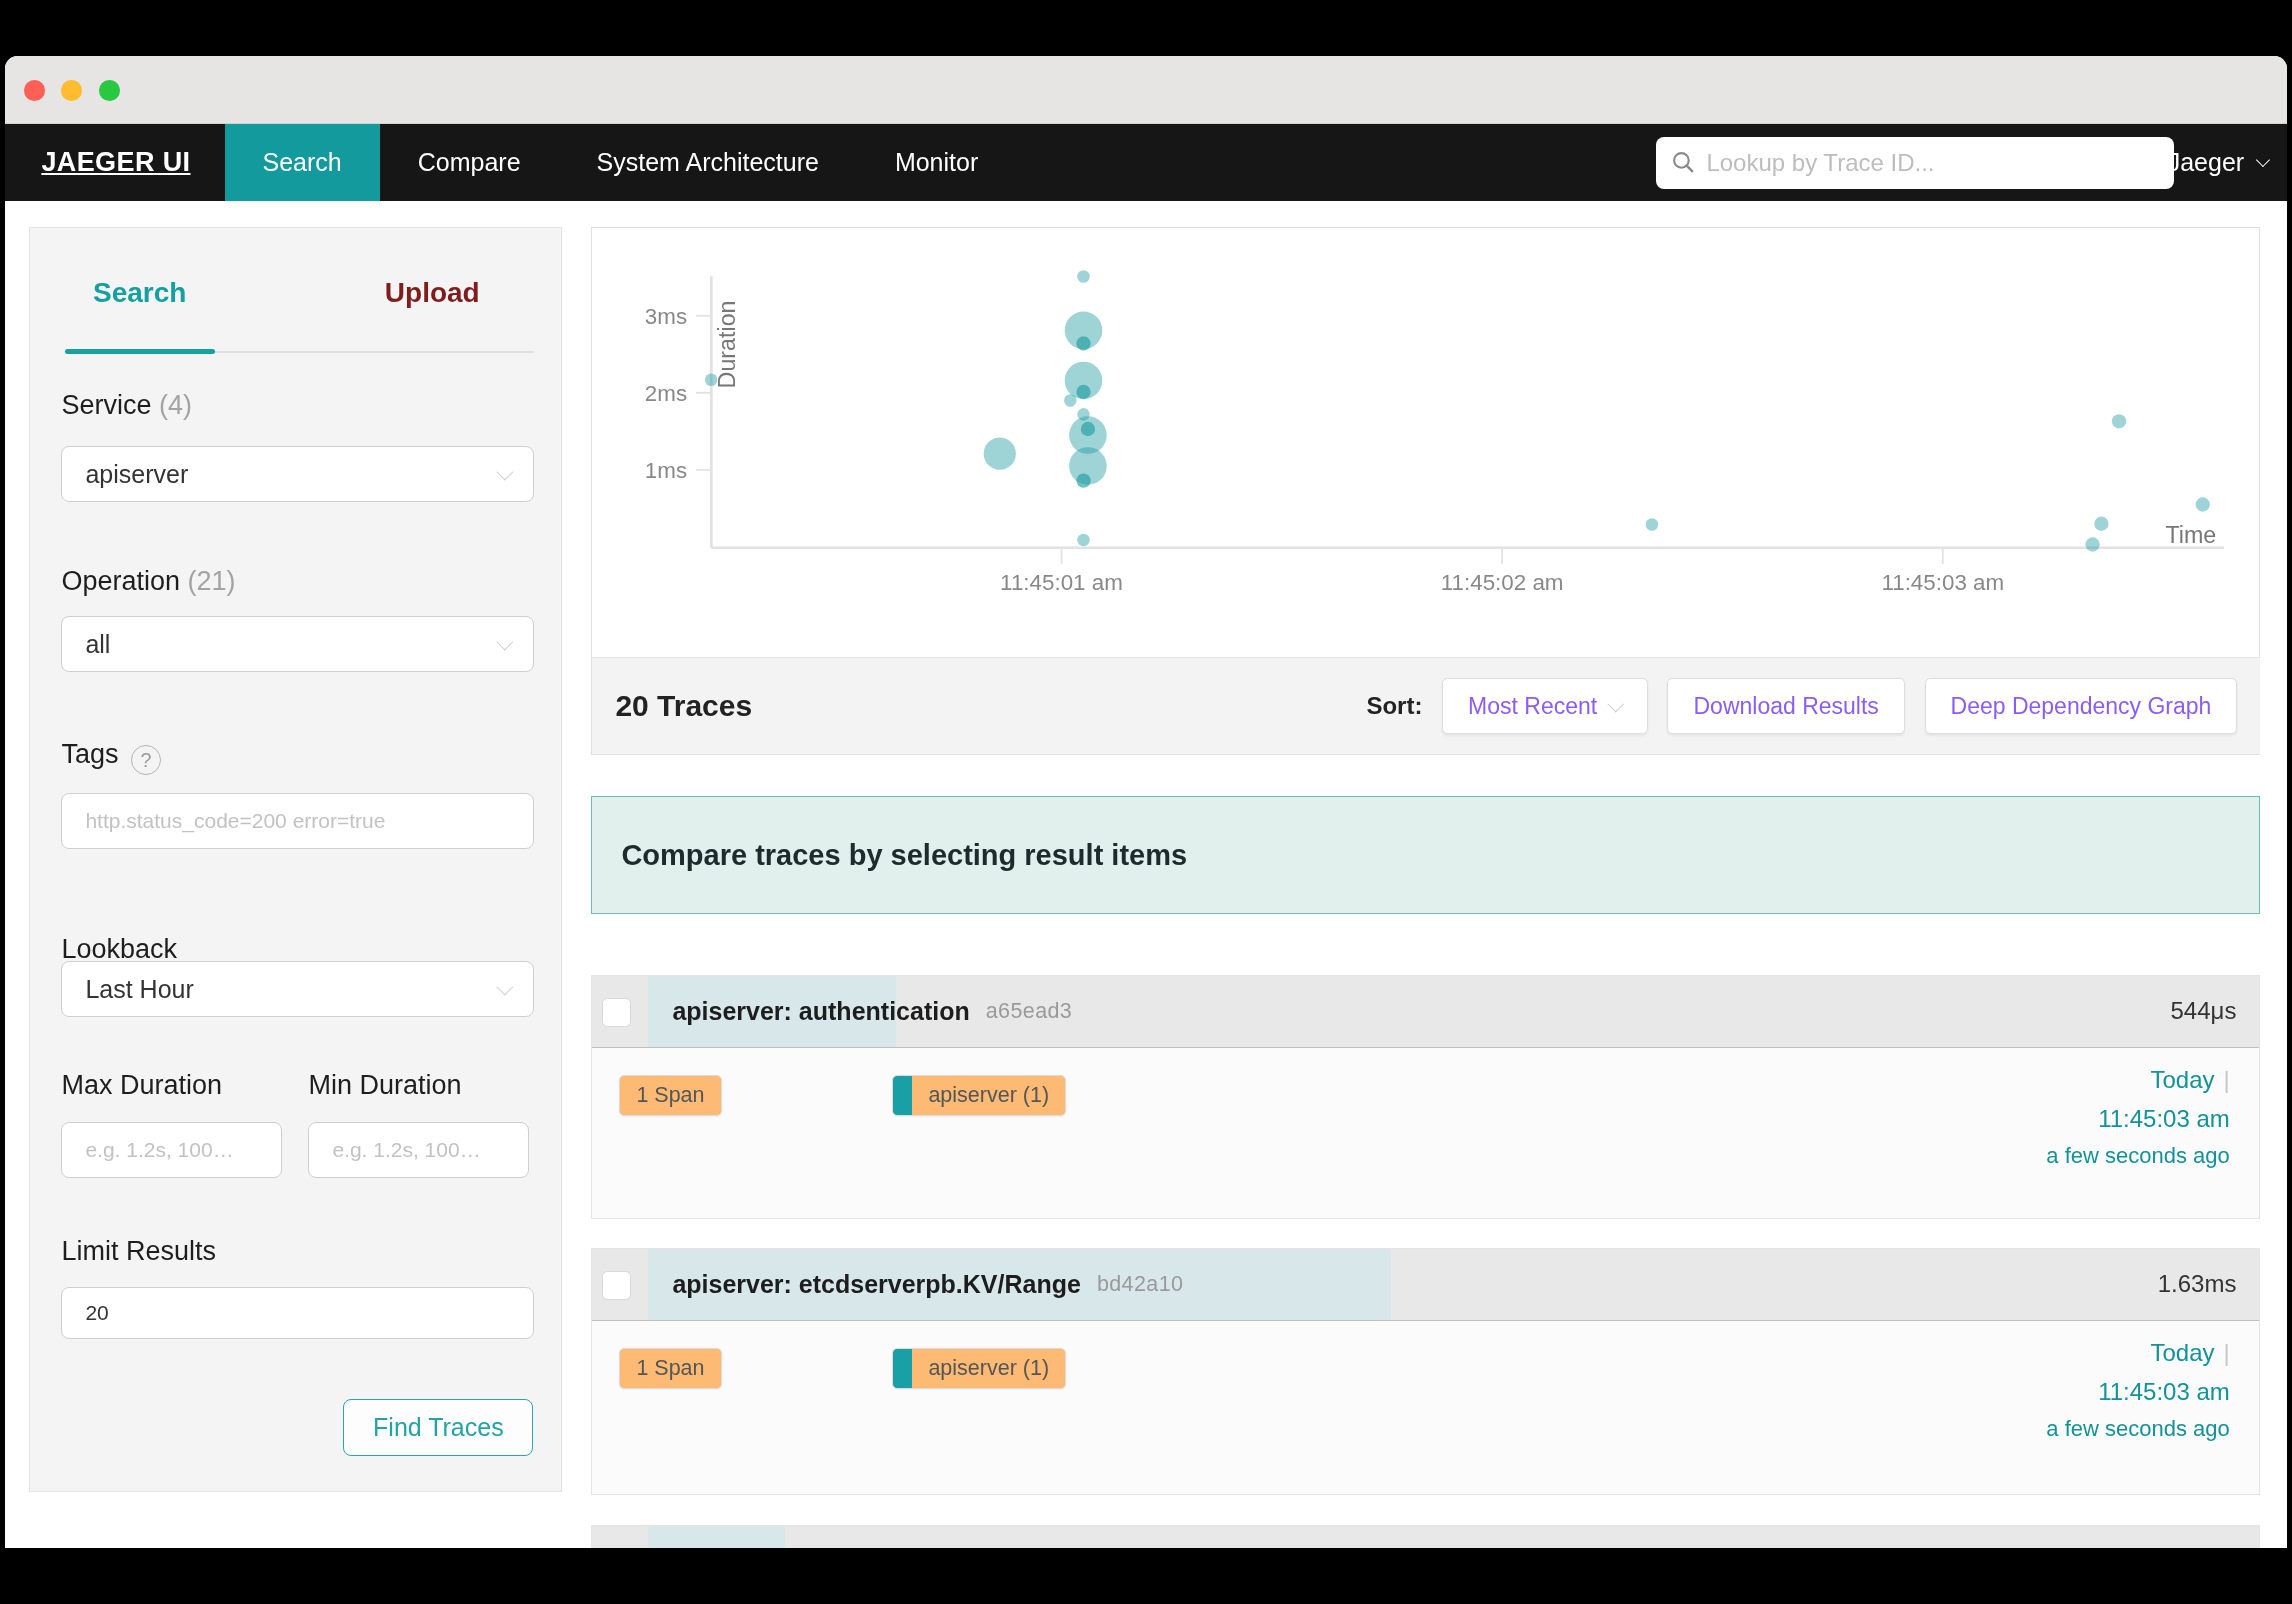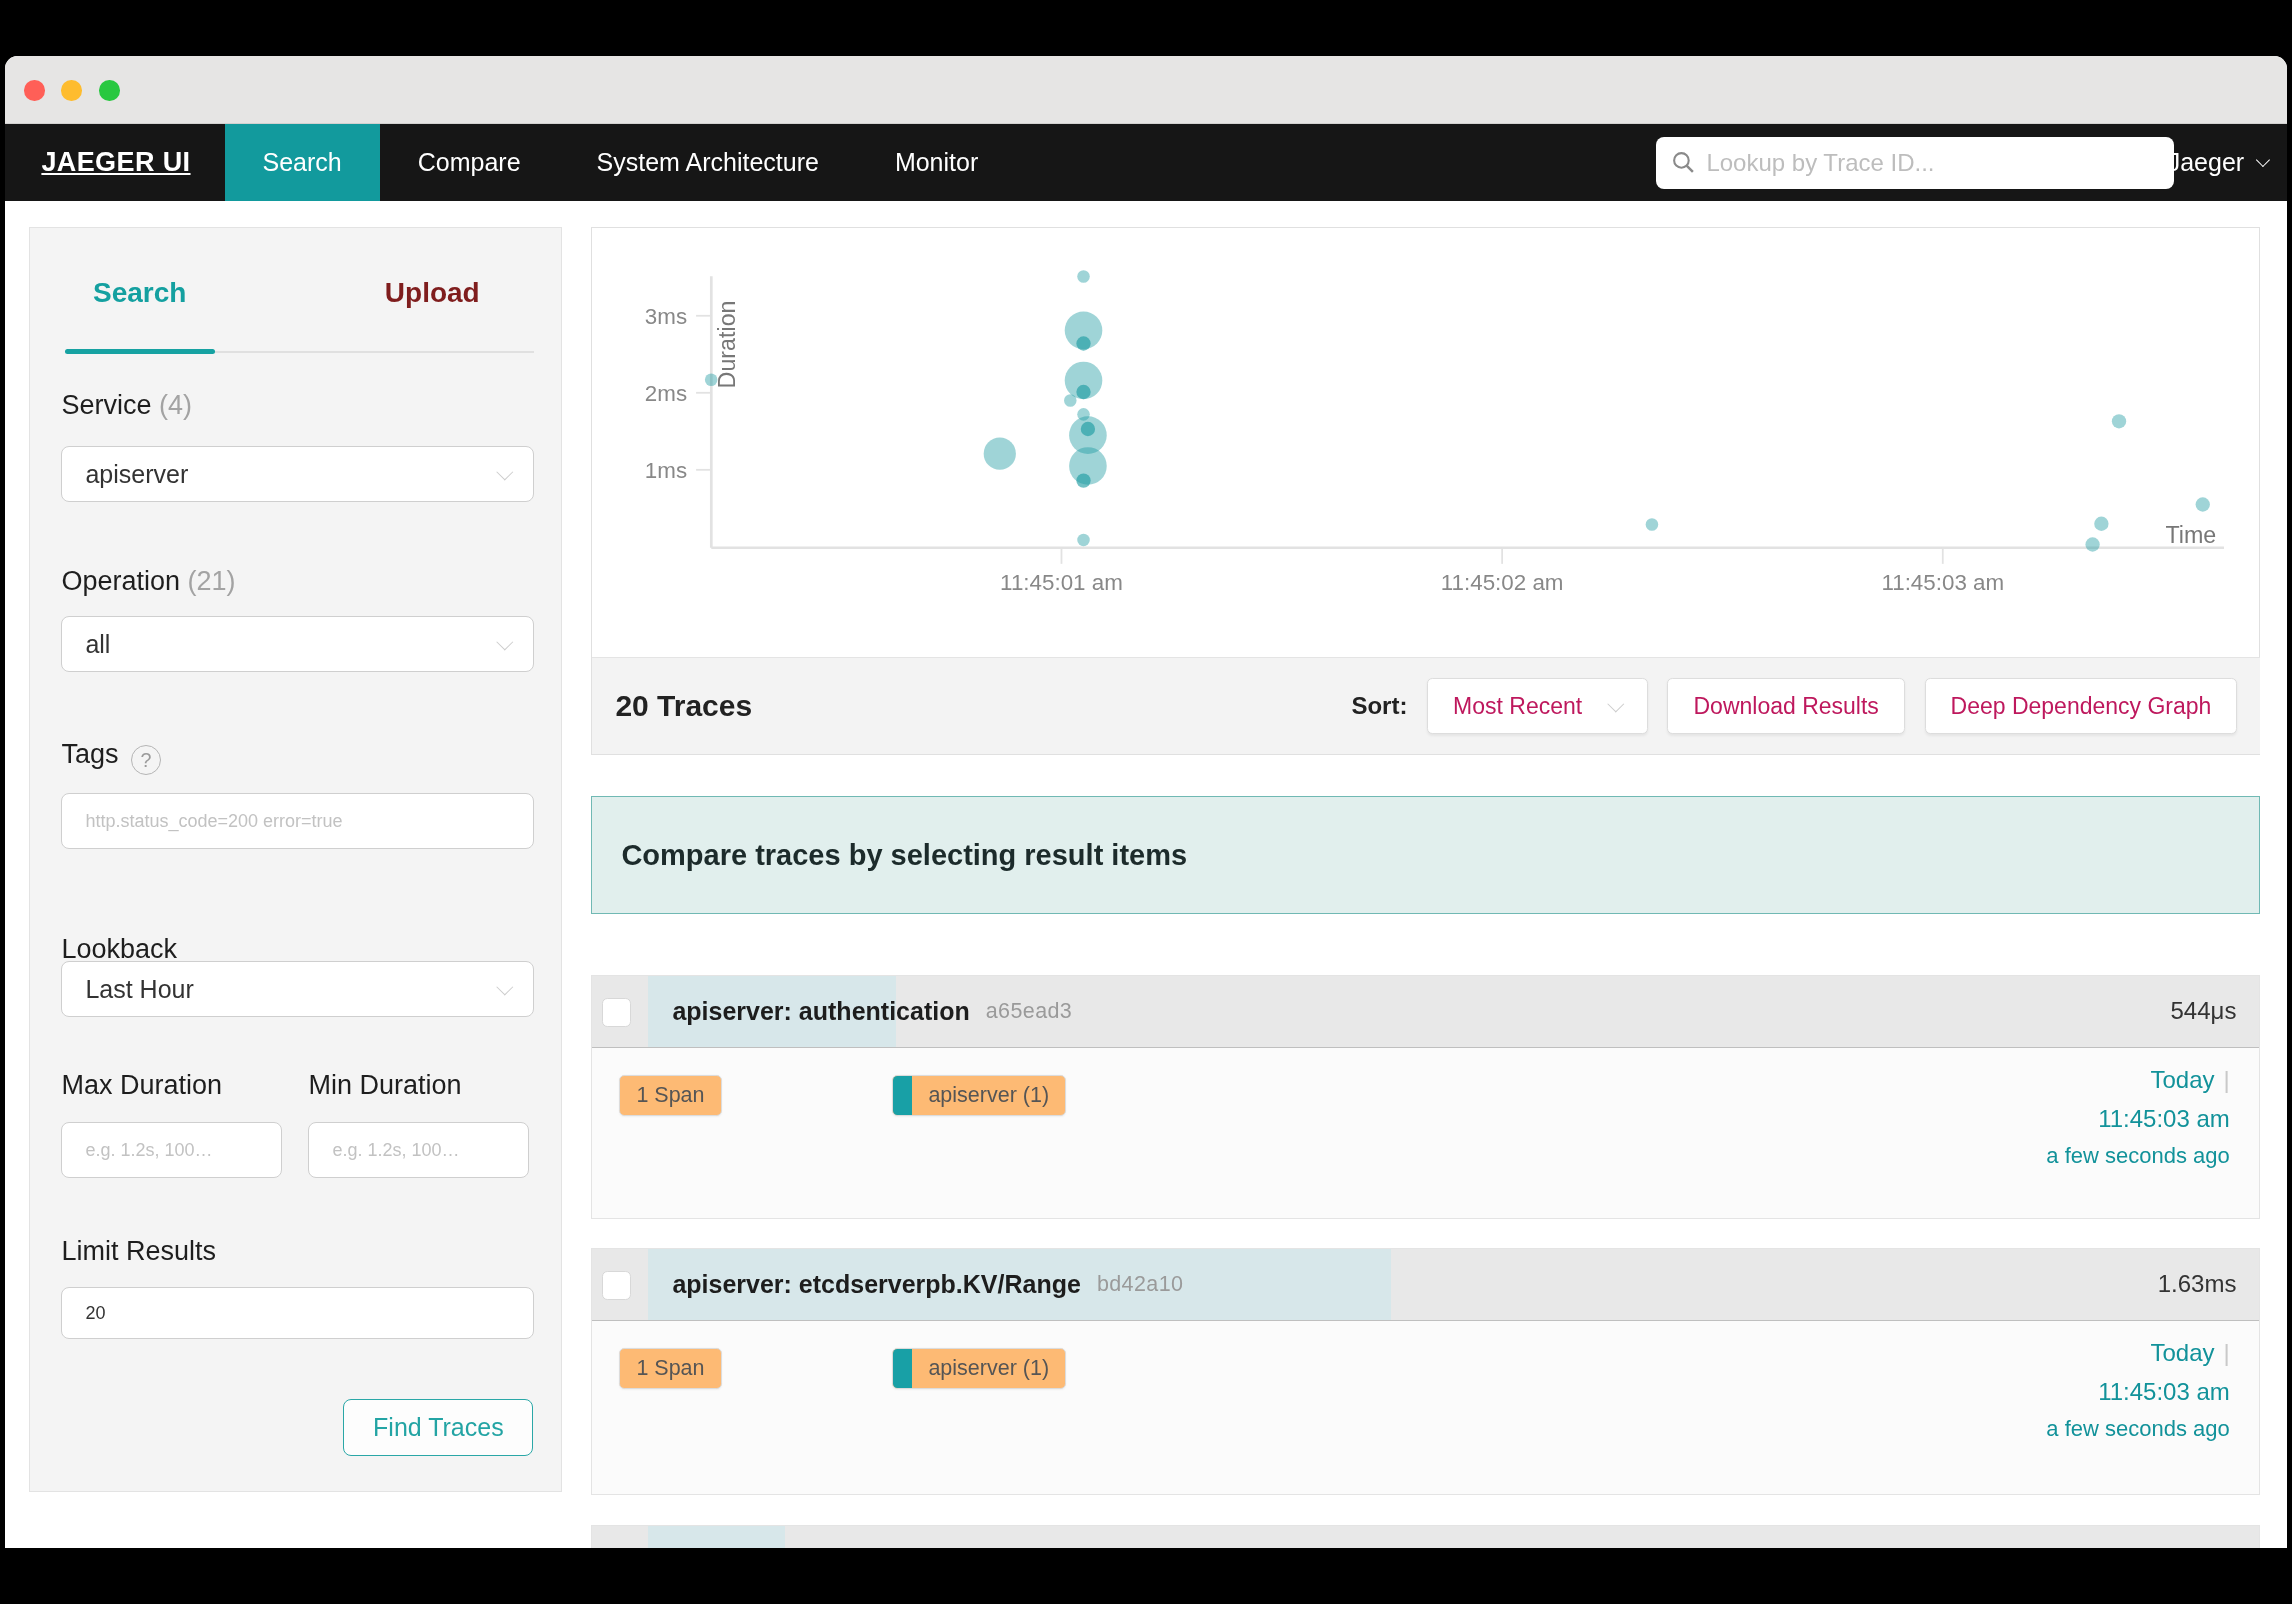--- a/index.html
+++ b/index.html
@@ -33,41 +33,41 @@
   .side-tab.active { color:#14a0a0; }
   .side-tab + .side-tab { margin-left:116px; width:206px; }
   .tabline { position:absolute; left:35px; top:123px; width:469px; height:1.8px; background:#e0e0e0; }
   .tabline .ink { position:absolute; left:0; top:-1.8px; width:150px; height:4.5px; background:#16a2a2; border-radius:2.7px; }
   .f-label { position:absolute; left:31px; font-size:27px; font-weight:500; color:#1e1e1e; }
   .f-label .count { color:#a3a3a3; font-weight:400; }
   .select, .s-input { position:absolute; left:31px; width:473px; height:56px; background:#fff;
             border:0.9px solid #cfcfcf; border-radius:8px; display:flex; align-items:center;
             padding:0 23px; font-size:25px; color:#333; }
   .select .chev { margin-left:auto; }
-  .s-input input { border:none; outline:none; width:100%; font-size:18px; color:#333;
+  .s-input input { border:none; outline:none; width:100%; font-size:21px; color:#333;
                    font-family:"Liberation Sans", sans-serif; background:transparent; }
   .s-input input::placeholder { color:#c2c2c2; }
   .help { display:inline-flex; align-items:center; justify-content:center; width:30px; height:30px;
           border:1.8px solid #b5b5b5; border-radius:50%; color:#9a9a9a; font-size:19.7px; font-weight:400;
           margin-left:12.5px; vertical-align:-3.6px; cursor:pointer; }
   .find-btn { position:absolute; left:313px; top:1171px; width:190px; height:57px; background:#fdfdfd;
               border:1.8px solid #2aa7a7; border-radius:8px; color:#23a4a4; font-size:25px;
               display:flex; align-items:center; justify-content:center; cursor:pointer; }
   
   .chart-card { position:absolute; left:586px; top:171px; width:1669px; height:528px;
                 background:#fff; border:0.9px solid #e0e0e0; }
   .chart-area { position:absolute; left:0; top:0; width:1668px; height:429px; }
   .strip { position:absolute; left:0; top:429px; width:1668px; height:97px; background:#f3f3f3;
            border-top:0.9px solid #e4e4e4; display:flex; align-items:center; padding:0 23px; }
   .strip h1 { font-size:30px; font-weight:700; color:#222; }
   .strip .right { margin-left:auto; display:flex; align-items:center; gap:19.7px; }
   .sort-label { font-size:24px; font-weight:600; color:#222; }
   .s-btn { height:56px; background:#fff; border:0.9px solid #ddd; border-radius:5.4px;
-           box-shadow:0 1.8px 2.7px rgba(0,0,0,.06); display:flex; align-items:center; gap:28px;
-           padding:0 25px; font-size:23px; color:#be185d; cursor:pointer; }
+           box-shadow:0 1.8px 2.7px rgba(0,0,0,.06); display:flex; align-items:center; gap:13px;
+           padding:0 25px; font-size:23px; color:#8b5cf6; cursor:pointer; }
   
   .banner { position:absolute; left:586px; top:740px; width:1669px; height:118px; background:#e1efed;
             border:1.8px solid #70b9b4; display:flex; align-items:center; padding-left:29px;
             font-size:29px; font-weight:700; color:#1c2b2b; }
   
   .trace-card { position:absolute; left:586px; width:1669px; background:#fbfbfb;
                 border:0.9px solid #e4e4e4; cursor:pointer; }
   .t-header { position:relative; height:72px; background:#e8e8e8; border-bottom:1.8px solid #bfbfbf; }
   .t-bar { position:absolute; left:56px; top:0; bottom:0; background:#d7e7ea; }
   .t-check { position:absolute; left:9.9px; top:21.5px; width:29px; height:29px; background:#fff;

